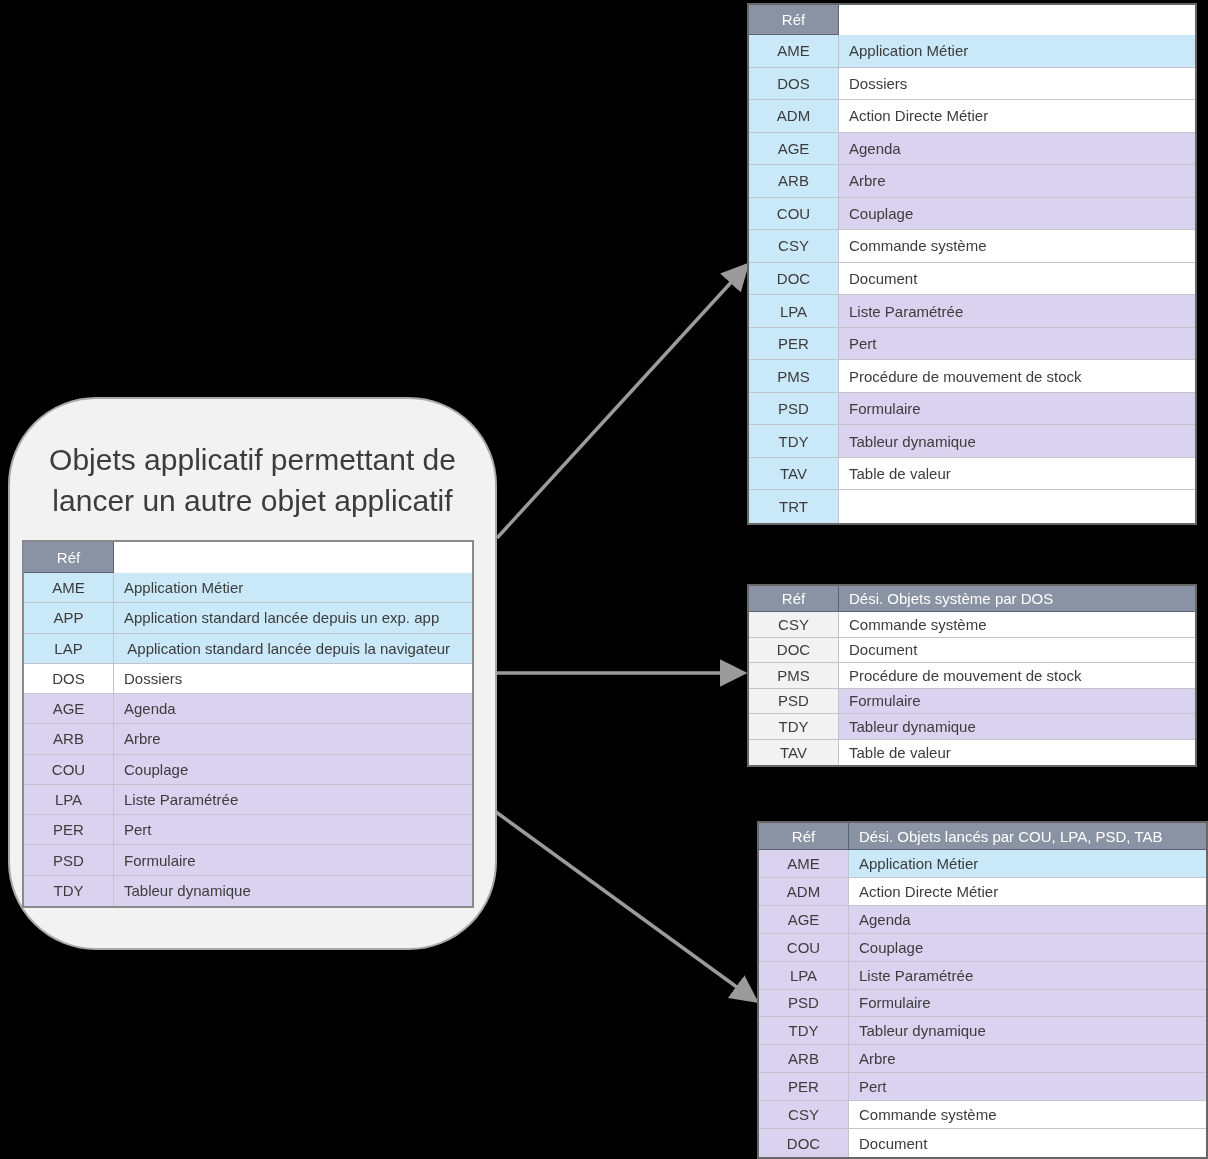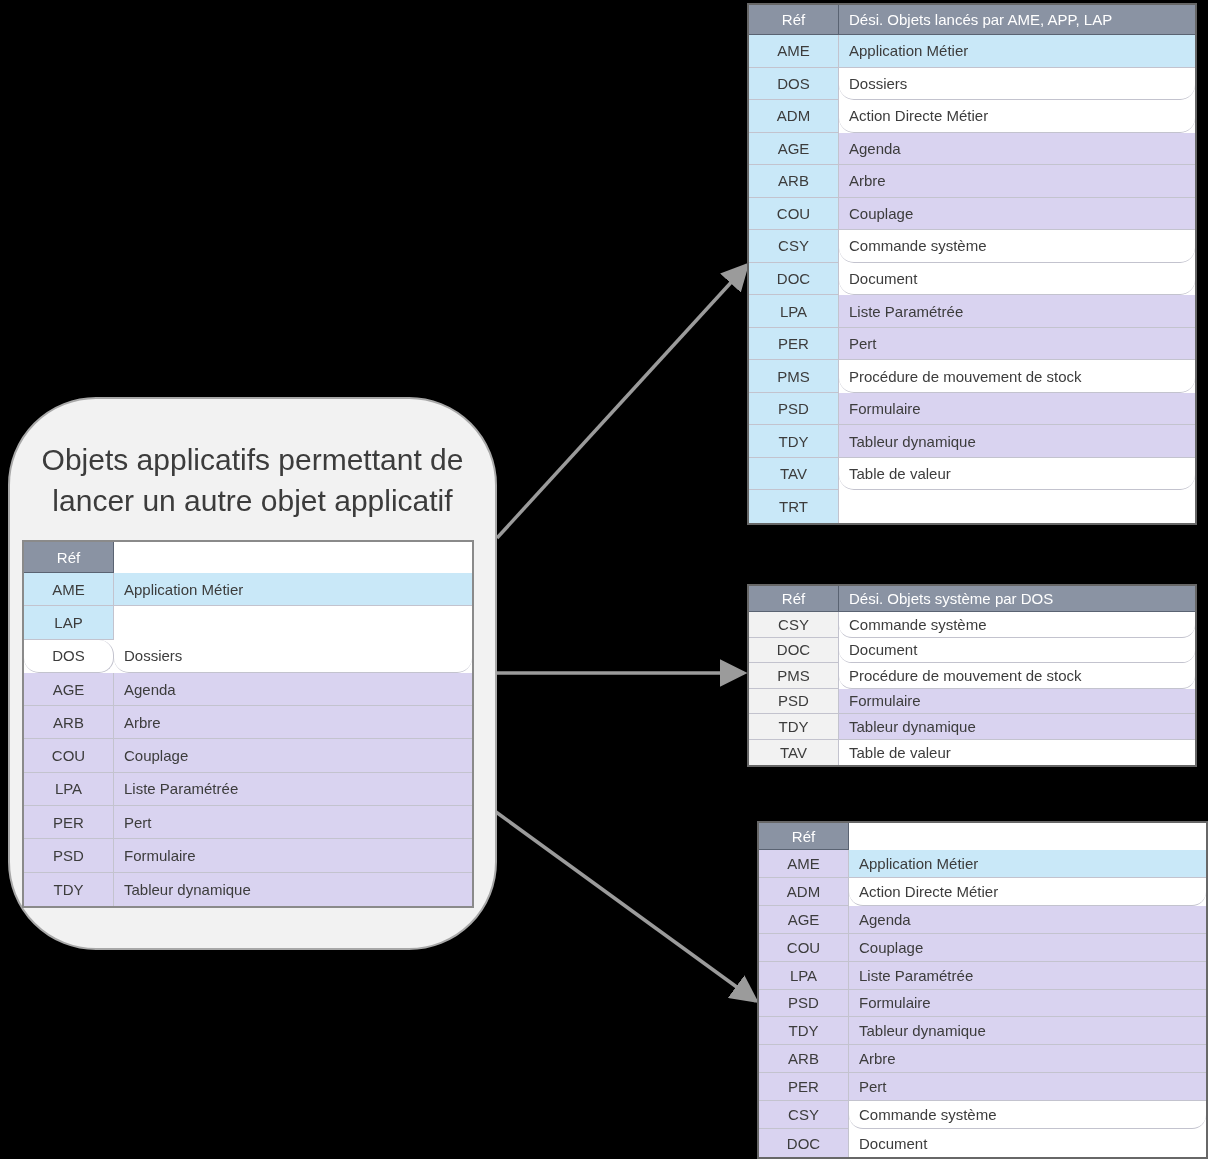--- a/index.html
+++ b/index.html
@@ -34,21 +34,21 @@
   .cell.desc{flex:1;padding-left:10px;}
   .cell.desc{border-right:none;}
   .row:last-child .cell{border-bottom:none;}
   .row.header .cell{
     background:#8a93a3;color:#ffffff;
     border-right-color:#5a6372;border-bottom-color:#5a6372;
   }
 
   .bg-blue{background:#c9e8f8;}
   .bg-lavender{background:#d9d3f0;text-align:center;}
-  .bg-white{background:#ffffff;border-radius:15px;}
+  .bg-white{background:#ffffff;}
   .bg-gray{background:#f2f2f2;}
 
   
   .t-left{left:12px;top:141px;width:452px;height:368px;border-color:#8a8a8a;}
   .t-left .row.header{height:31px;}
   .t-top{left:747px;top:3px;width:450px;height:522px;}
   .t-top .row.header{height:30px;}
   .t-mid{left:747px;top:584px;width:450px;height:183px;}
   .t-mid .row.header{height:26px;}
   .t-bot{left:757px;top:821px;width:451px;height:338px;}
@@ -67,33 +67,38 @@
     </defs>
     <g id="arrow-group" stroke="#9b9b9b" stroke-width="3.5" fill="none">
         <line x1="497" y1="538" x2="747" y2="265" marker-end="url(#ah)"></line>
         <line x1="494" y1="673" x2="744" y2="673" marker-end="url(#ah)"></line>
         <line x1="496" y1="812" x2="756" y2="1001" marker-end="url(#ah)"></line>
       </g>
   </svg>
 
   <div class="box">
     <div class="box-title">
-      <div>Objets applicatifs permettant de</div>
+      <div>Objets applicatif permettant de</div>
       <div>lancer un autre objet applicatif</div>
     </div>
     <div class="tbl t-left">
         <div class="row header">
           <div class="cell ref">Réf</div>
         </div>
         <div class="row">
           <div class="cell ref bg-blue">AME</div>
           <div class="cell desc bg-blue">Application Métier</div>
         </div>
         <div class="row">
+          <div class="cell ref bg-blue">APP</div>
+          <div class="cell desc bg-blue">Application standard lancée depuis un exp. app</div>
+        </div>
+        <div class="row">
           <div class="cell ref bg-blue">LAP</div>
+          <div class="cell desc bg-blue"> Application standard lancée depuis la navigateur</div>
         </div>
         <div class="row">
           <div class="cell ref bg-white">DOS</div>
           <div class="cell desc bg-white">Dossiers</div>
         </div>
         <div class="row">
           <div class="cell ref bg-lavender">AGE</div>
           <div class="cell desc bg-lavender">Agenda</div>
         </div>
         <div class="row">
@@ -119,21 +124,20 @@
         <div class="row">
           <div class="cell ref bg-lavender">TDY</div>
           <div class="cell desc bg-lavender">Tableur dynamique</div>
         </div>
       </div>
   </div>
 
   <div class="tbl t-top">
       <div class="row header">
         <div class="cell ref">Réf</div>
-        <div class="cell desc">Dési. Objets lancés par AME, APP, LAP</div>
       </div>
       <div class="row">
         <div class="cell ref bg-blue">AME</div>
         <div class="cell desc bg-blue">Application Métier</div>
       </div>
       <div class="row">
         <div class="cell ref bg-blue">DOS</div>
         <div class="cell desc bg-white">Dossiers</div>
       </div>
       <div class="row">
@@ -214,20 +218,21 @@
         <div class="cell desc bg-lavender">Tableur dynamique</div>
       </div>
       <div class="row">
         <div class="cell ref bg-gray">TAV</div>
         <div class="cell desc bg-white">Table de valeur</div>
       </div>
     </div>
   <div class="tbl t-bot">
       <div class="row header">
         <div class="cell ref">Réf</div>
+        <div class="cell desc">Dési. Objets lancés par COU, LPA, PSD, TAB</div>
       </div>
       <div class="row">
         <div class="cell ref bg-lavender">AME</div>
         <div class="cell desc bg-blue">Application Métier</div>
       </div>
       <div class="row">
         <div class="cell ref bg-lavender">ADM</div>
         <div class="cell desc bg-white">Action Directe Métier</div>
       </div>
       <div class="row">

